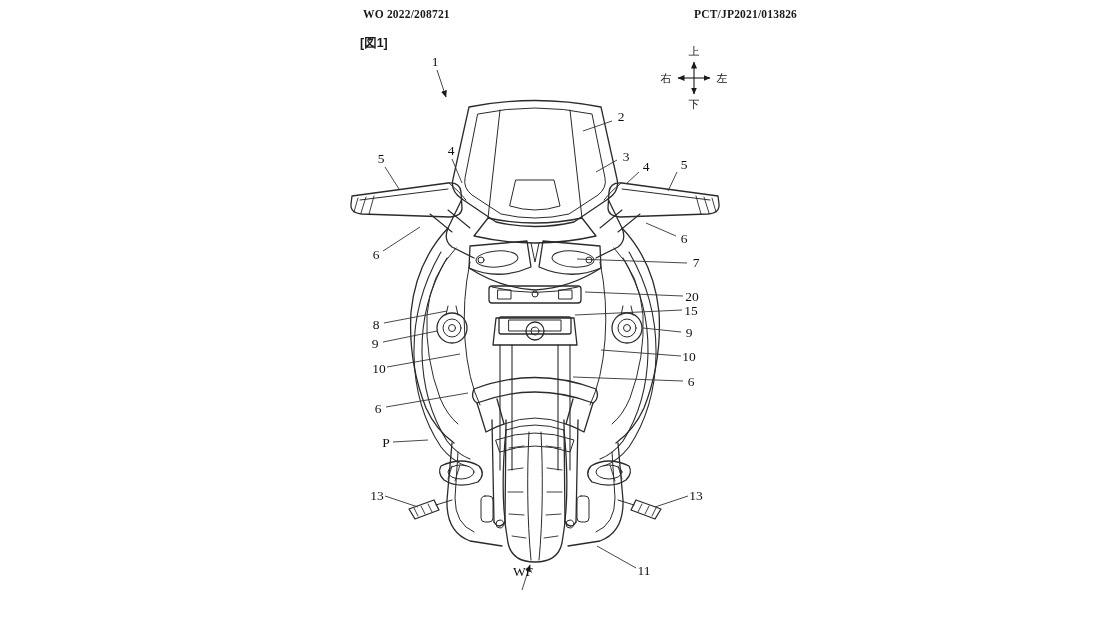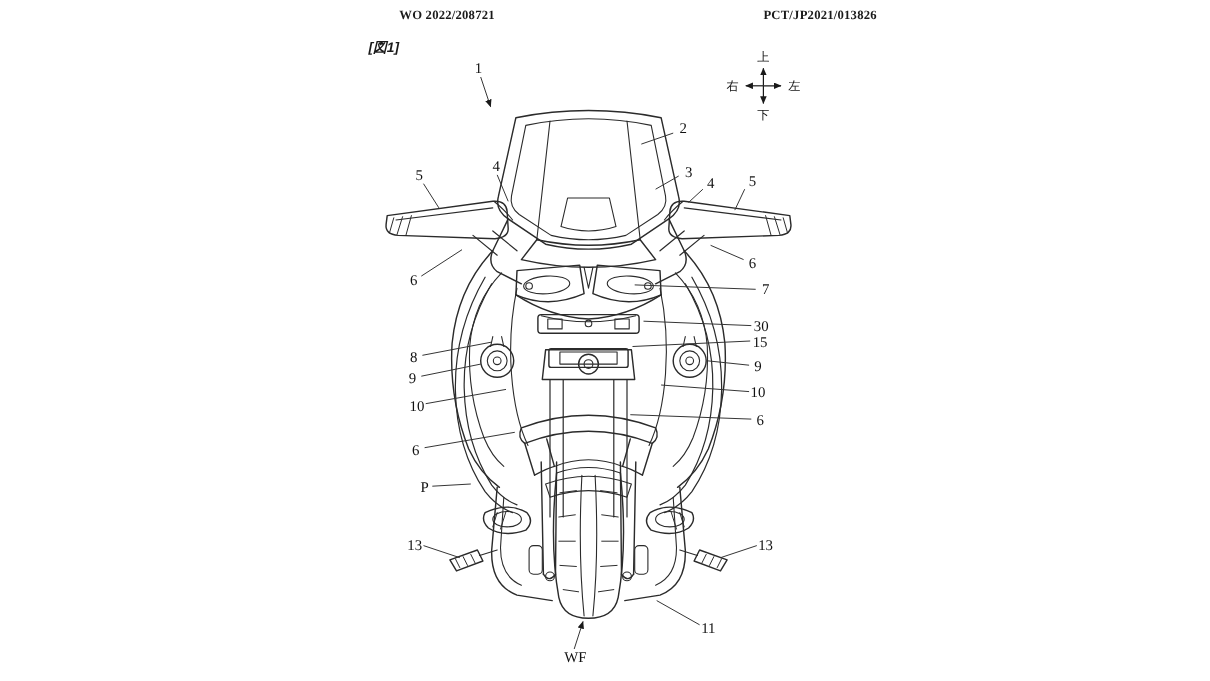--- a/index.html
+++ b/index.html
@@ -45,21 +45,21 @@
   }
 </style>
 </head>
 <body>
 
 <div class="page">
 
   <div class="hdr" style="left:363px;top:8px;">WO 2022/208721</div>
   <div class="hdr" style="left:694px;top:8px;">PCT/JP2021/013826</div>
 
-  <div class="figlabel" style="left:335px;top:35px;font-style:italic;">[図1]</div>
+  <div class="figlabel" style="left:360px;top:35px;">[図1]</div>
 
   <svg class="drawing" viewBox="0 0 1100 619" xmlns="http://www.w3.org/2000/svg">
     <defs>
       <marker id="ah" markerWidth="9" markerHeight="8" refX="6.5" refY="3" orient="auto" markerUnits="userSpaceOnUse">
         <path d="M0,0 L7,3 L0,6 Z" fill="#1a1a1a"></path>
       </marker>
     </defs>
 
     <g stroke="#1a1a1a" stroke-width="1.1" fill="none">
       <line x1="694" y1="78" x2="694" y2="62" marker-end="url(#ah)"></line>
@@ -239,28 +239,28 @@
   <span class="callout" style="left:435px;top:62px;">1</span>
   <span class="callout" style="left:621px;top:117px;">2</span>
   <span class="callout" style="left:626px;top:157px;">3</span>
   <span class="callout" style="left:451px;top:151px;">4</span>
   <span class="callout" style="left:646px;top:167px;">4</span>
   <span class="callout" style="left:381px;top:159px;">5</span>
   <span class="callout" style="left:684px;top:165px;">5</span>
   <span class="callout" style="left:376px;top:255px;">6</span>
   <span class="callout" style="left:684px;top:239px;">6</span>
   <span class="callout" style="left:696px;top:263px;">7</span>
-  <span class="callout" style="left:692px;top:297px;">30</span>
+  <span class="callout" style="left:692px;top:297px;">20</span>
   <span class="callout" style="left:691px;top:311px;">15</span>
   <span class="callout" style="left:376px;top:325px;">8</span>
   <span class="callout" style="left:375px;top:344px;">9</span>
   <span class="callout" style="left:689px;top:333px;">9</span>
   <span class="callout" style="left:379px;top:369px;">10</span>
   <span class="callout" style="left:689px;top:357px;">10</span>
   <span class="callout" style="left:691px;top:382px;">6</span>
   <span class="callout" style="left:378px;top:409px;">6</span>
   <span class="callout" style="left:386px;top:443px;">P</span>
   <span class="callout" style="left:377px;top:496px;">13</span>
   <span class="callout" style="left:696px;top:496px;">13</span>
   <span class="callout" style="left:644px;top:571px;">11</span>
-  <span class="callout" style="left:523px;top:598px;text-align:right;">WF</span>
+  <span class="callout" style="left:523px;top:572px;text-align:right;">WF</span>
 
 </div>
 
 </body></html>

